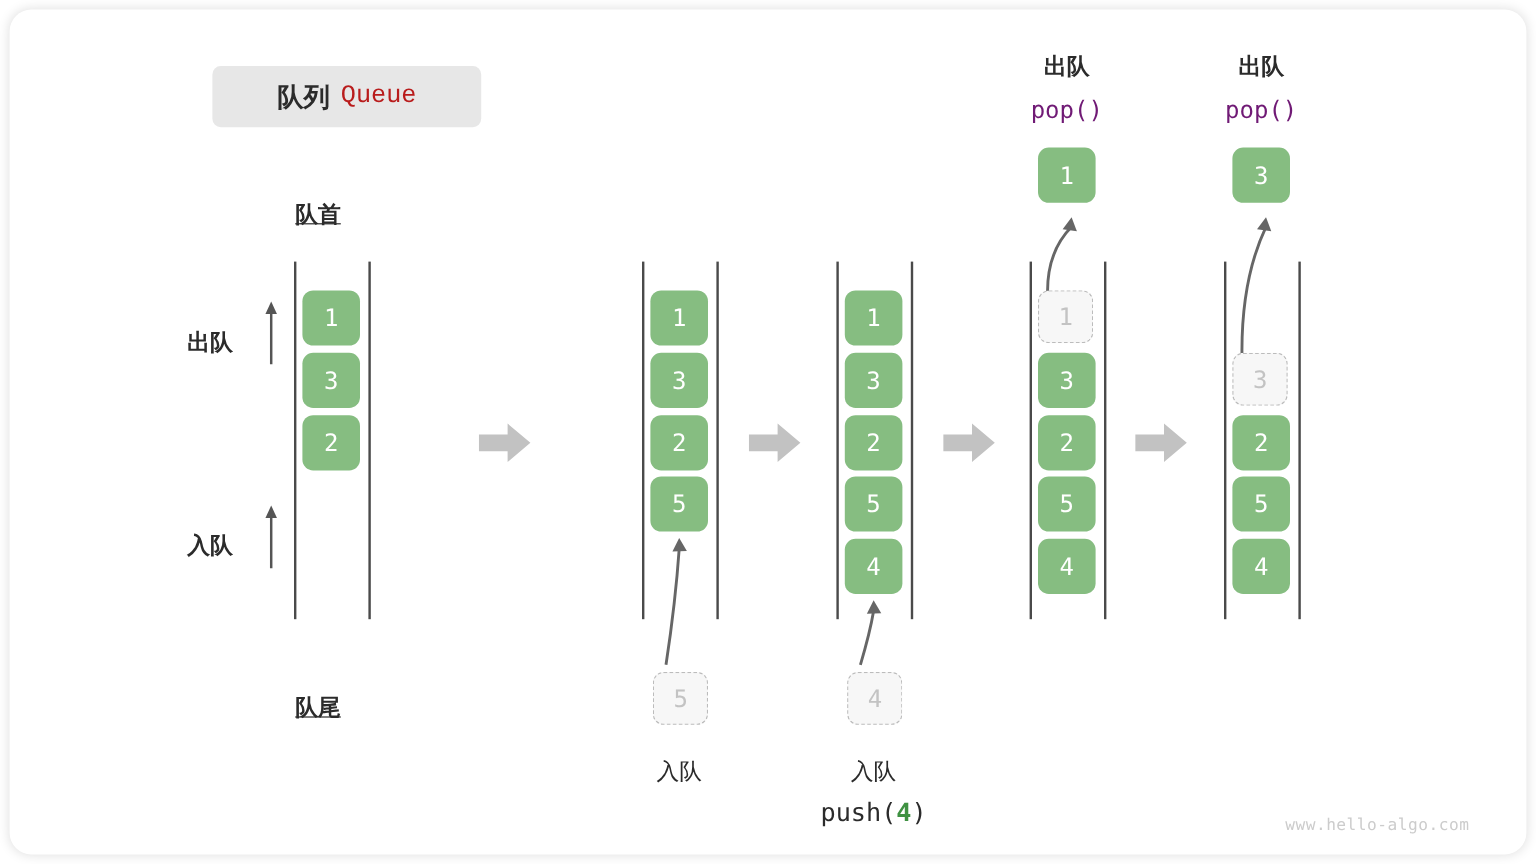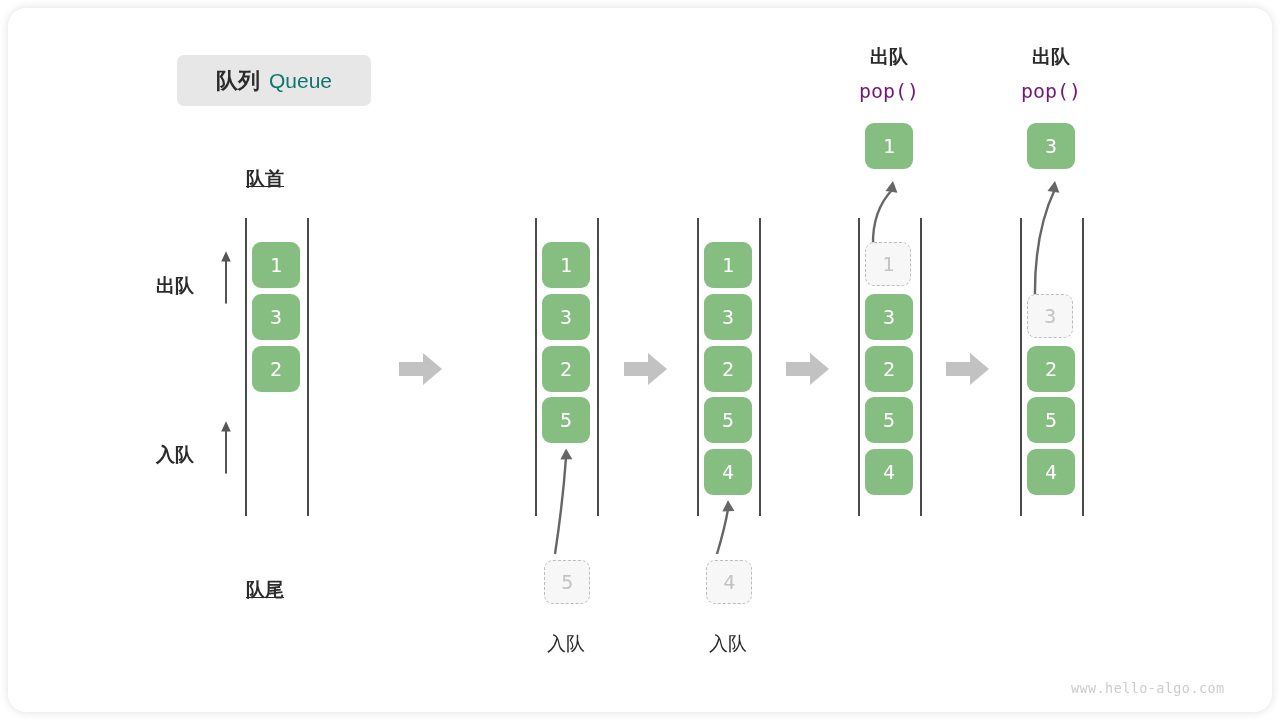--- a/index.html
+++ b/index.html
@@ -11,26 +11,26 @@
   }
   #card{
     position:absolute;left:8px;top:8px;width:1264px;height:704px;
     background:#ffffff;border-radius:18px;
     box-shadow:0 0 10px rgba(0,0,0,.13);
   }
   .abs{position:absolute;}
 
   
   #title-chip{
-    left:169px;top:47px;width:194px;height:51px;
+    left:169px;top:47px;width:224px;height:51px;
     background:#e7e7e7;border-radius:7px;
     display:flex;align-items:center;justify-content:center;gap:9px;
   }
   #title-chip .cn{font-size:22px;font-weight:bold;color:#2b2b2b;}
-  #title-chip .en{font-family:Liberation Sans, sans-serif;font-size:21px;color:#0f766e;}
+  #title-chip .en{font-family:Liberation Mono, monospace;font-size:21px;color:#b91c1c;}
 
   
   .cap-cn{font-size:19px;font-weight:bold;color:#2b2b2b;white-space:nowrap;}
   .hdr{
     text-align:center;line-height:35px;white-space:nowrap;
   }
   .hdr .l1{font-size:19px;font-weight:bold;color:#2b2b2b;}
   .hdr .l2{font-family:"DejaVu Sans Mono","Liberation Mono",monospace;font-size:20px;color:#701a75;}
 
   .btm{text-align:center;line-height:34px;white-space:nowrap;}
@@ -129,20 +129,21 @@
       <div class="abs box" style="left:696px;top:337.6px;">2</div>
       <div class="abs box" style="left:696px;top:389.4px;">5</div>
       <div class="abs box" style="left:696px;top:441.2px;">4</div>
       <div class="abs box ghost" style="left:698px;top:552px;">4</div>
       <svg class="abs" style="left:0;top:0;" width="1264" height="704">
         <path d="M709 546 Q 717 519.1 720 501.2" stroke="#666666" stroke-width="2.4" fill="none"></path>
         <path d="M0 0 L-6 11 L6 11 Z" fill="#666666" transform="translate(720,492.2) rotate(-2)"></path>
       </svg>
       <div class="abs btm" style="left:640px;top:618px;width:160px;">
         <div class="l1">入队</div>
+        <div class="l2">push(<b>4</b>)</div>
       </div>
       <div class="abs hdr" style="left:811px;top:31px;width:140px;">
         <div class="l1">出队</div>
         <div class="l2">pop()</div>
       </div>
       <div class="abs box" style="left:857px;top:115px;">1</div>
       <svg class="abs" style="left:0;top:0;" width="1264" height="704">
         <path d="M865 238 Q 864 202.25 885 181" stroke="#666666" stroke-width="2.4" fill="none"></path>
         <path d="M0 0 L-6 11 L6 11 Z" fill="#666666" transform="translate(885,173) rotate(8)"></path>
       </svg>

